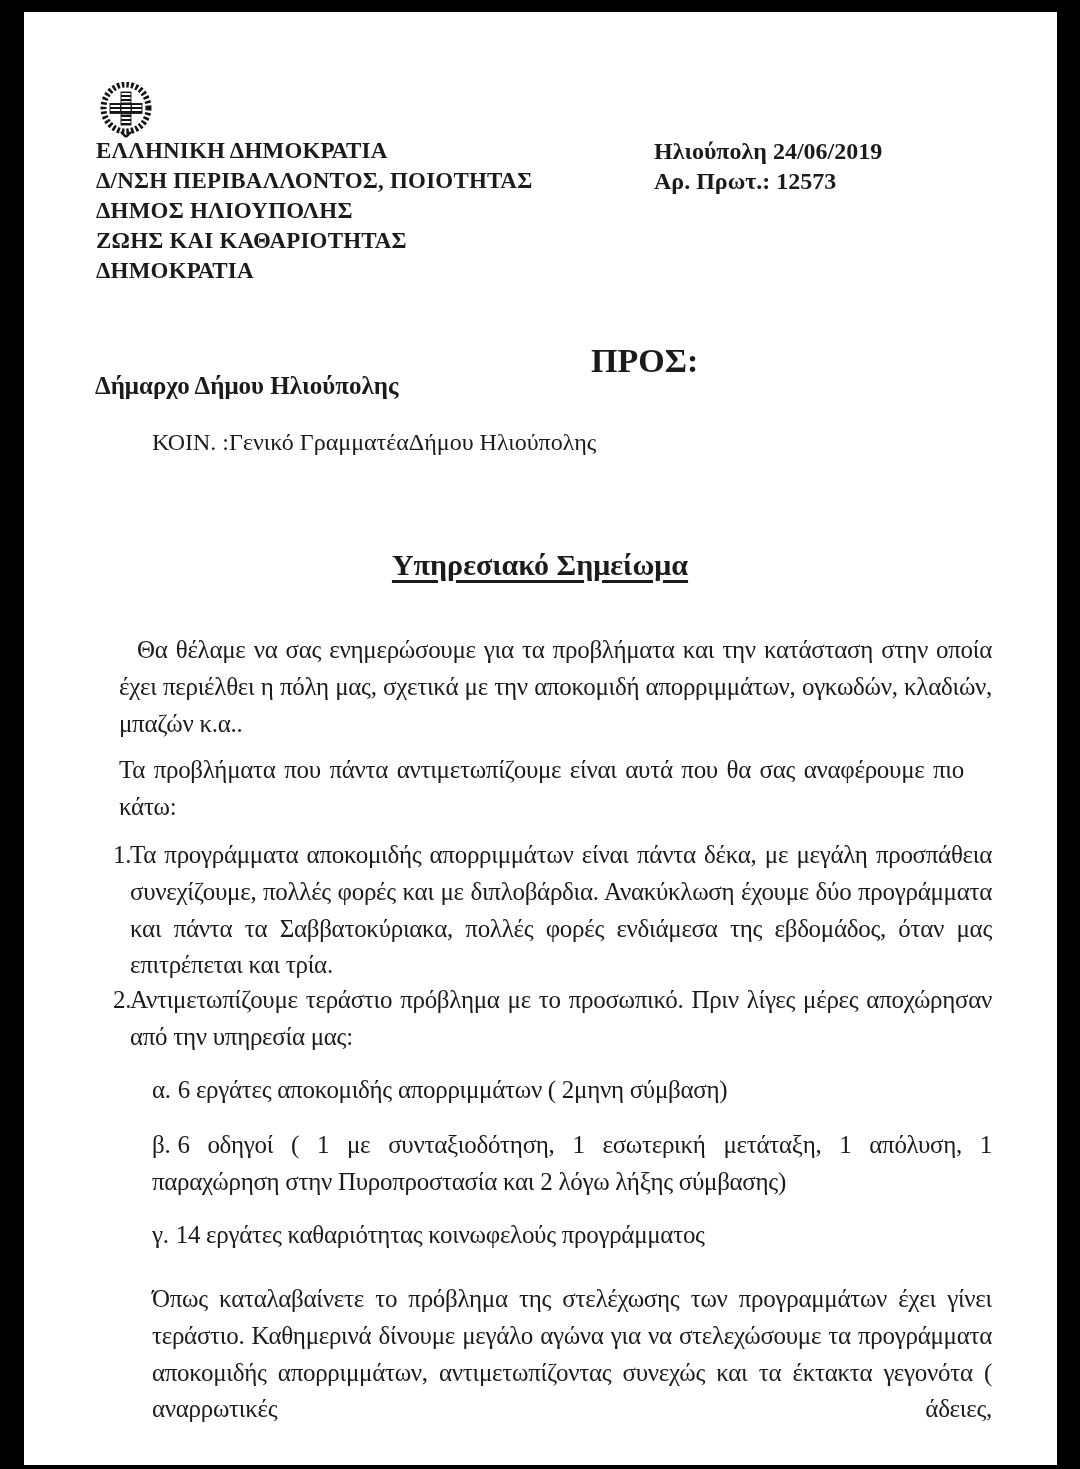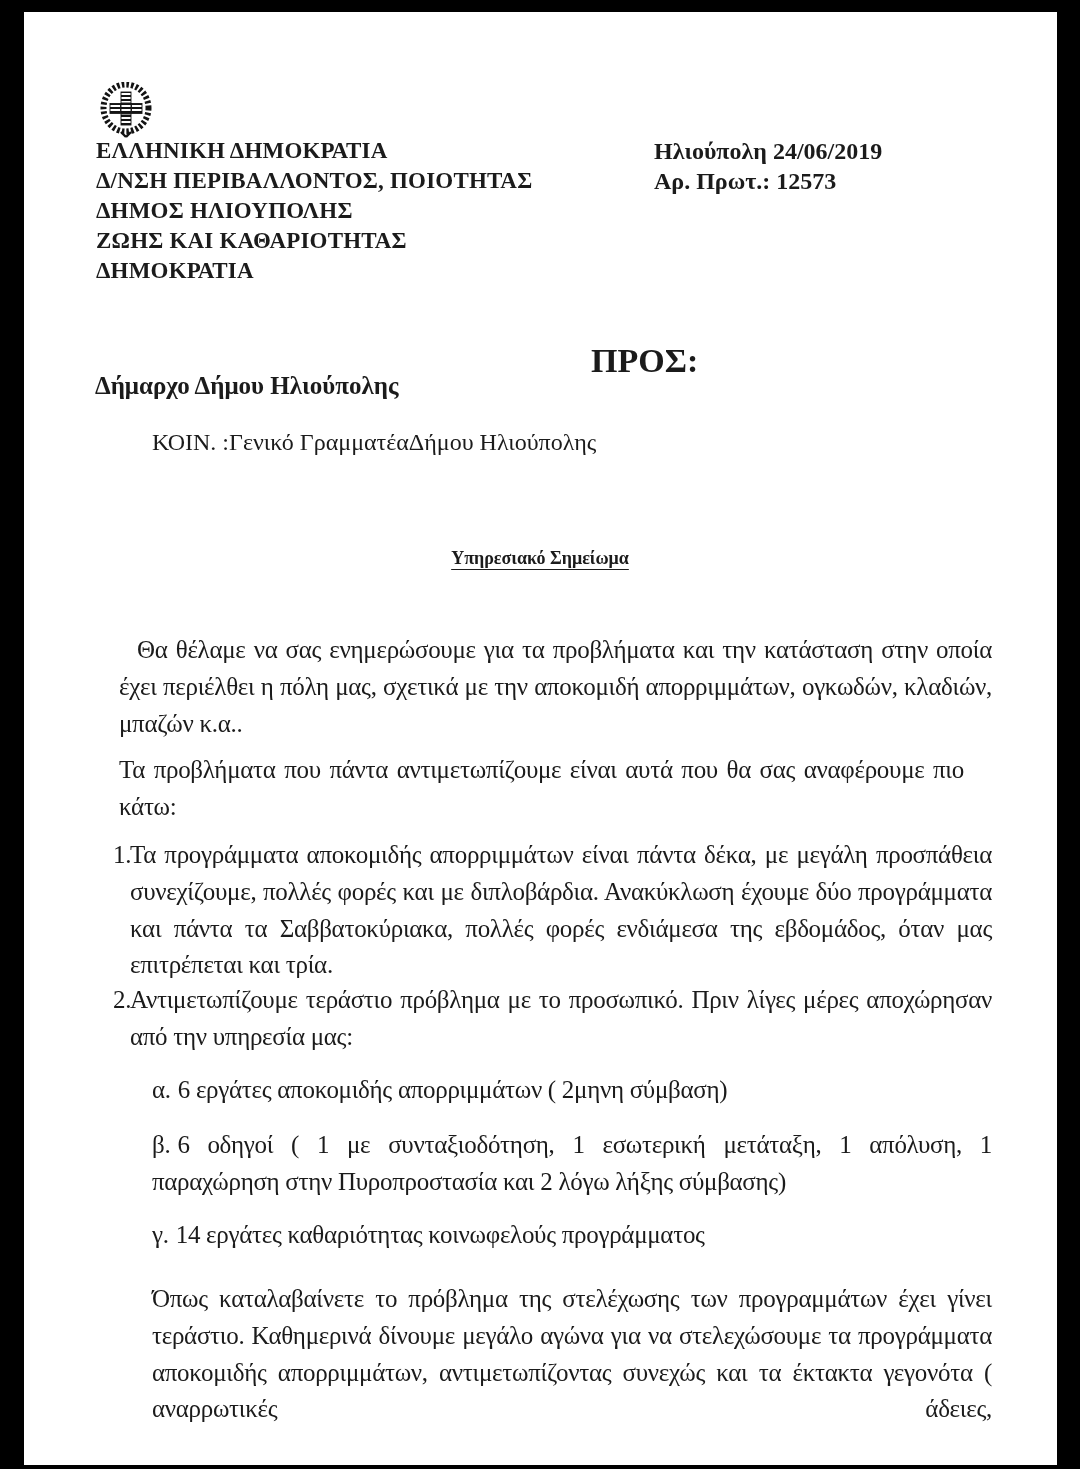--- a/index.html
+++ b/index.html
@@ -35,21 +35,21 @@
   .to-line{
     position:absolute;left:95px;top:372px;
     font-weight:bold;font-size:25px;white-space:nowrap;
   }
   .cc-line{
     position:absolute;left:152px;top:429px;
     font-weight:normal;font-size:24px;white-space:nowrap;
   }
   .doc-title{
     position:absolute;left:0;top:548px;width:1080px;
-    text-align:center;font-weight:bold;font-size:18px;
+    text-align:center;font-weight:bold;font-size:30px;
     text-decoration:underline;
     text-underline-offset:5px;
   }
   
   .bodytext{
     font-size:25px;line-height:36.8px;
     letter-spacing:-0.3px;
     text-align:justify;
   }
   .p1{position:absolute;left:119px;top:632px;width:873px;text-indent:18px;}

